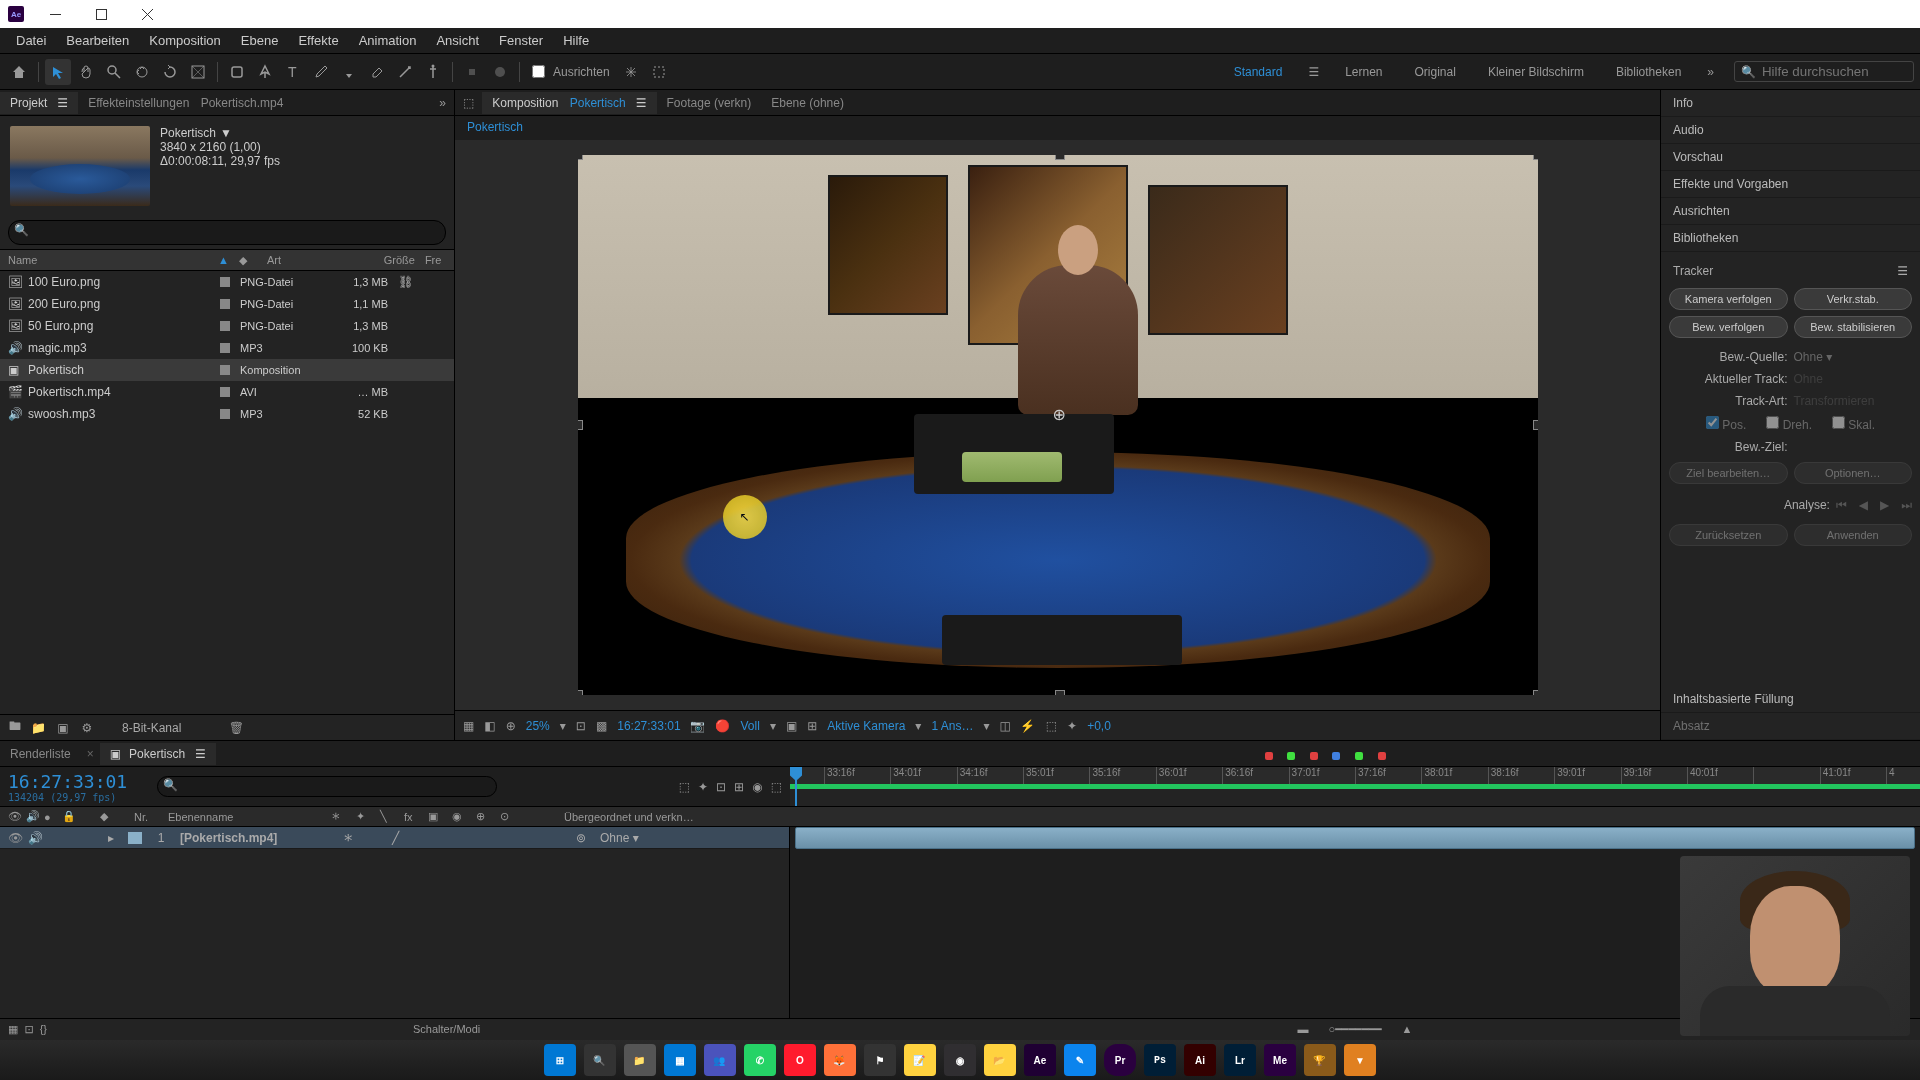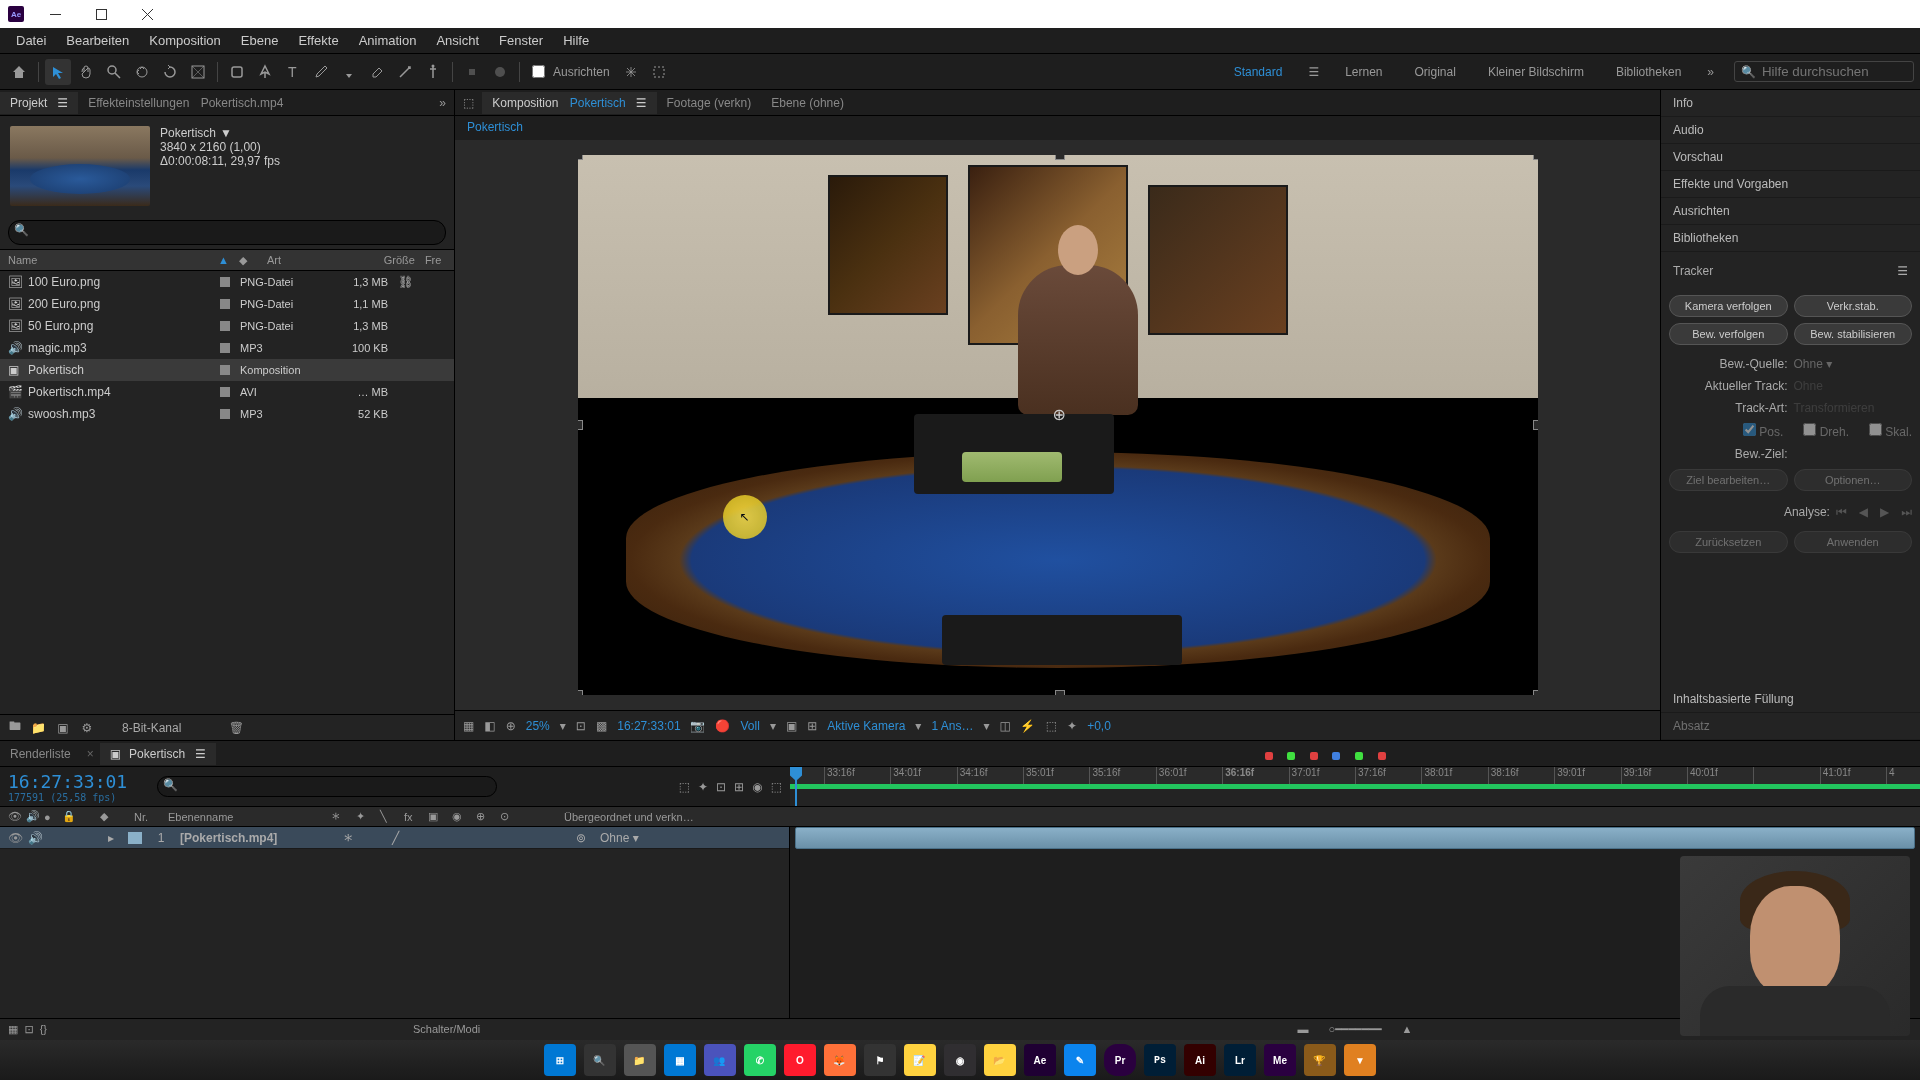--- a/index.html
+++ b/index.html
@@ -78,21 +78,21 @@
 .selection-handle { position: absolute; width: 10px; height: 10px; background: #2a2a2a; border: 1px solid #888; }
 .anchor-icon { position: absolute; top: 250px; left: 475px; color: #ccc; font-size: 16px; }
 .viewer-footer { height: 30px; background: #232323; border-top: 1px solid #000; display: flex; align-items: center; padding: 0 8px; gap: 10px; font-size: 12px; color: #2e8fd6; }
 .viewer-footer .vicon { color: #999; }
 
 
 .right-panels { width: 260px; background: #232323; border-left: 1px solid #000; display: flex; flex-direction: column; }
 .rp-item { padding: 6px 12px; border-bottom: 1px solid #1a1a1a; color: #bbb; font-size: 12px; }
 .rp-tracker { flex: 1; padding: 8px; }
 .rp-tracker-head { display: flex; justify-content: space-between; padding: 4px 4px 10px; }
-.trk-btns { display: flex; gap: 6px; flex-wrap: wrap; margin-top: 7px; }
+.trk-btns { display: flex; gap: 6px; flex-wrap: wrap; }
 .trk-btn { flex: 1; background: #3a3a3a; border: 1px solid #555; border-radius: 12px; padding: 4px 8px; color: #ccc; font-size: 11px; text-align: center; min-width: 100px; }
 .trk-btn.disabled { opacity: 0.45; }
 .trk-row { display: flex; align-items: center; gap: 6px; padding: 4px 0; font-size: 12px; }
 .trk-row .lab { flex: 1; text-align: right; color: #aaa; }
 .trk-row .val { flex: 1; color: #666; }
 .trk-row input[type="checkbox"] { accent-color: #2e8fd6; }
 .trk-controls { display: flex; justify-content: center; gap: 12px; padding: 4px 0; color: #555; }
 
 
 .timeline-panel { height: 300px; background: #1e1e1e; border-top: 1px solid #000; display: flex; flex-direction: column; }
@@ -484,21 +484,21 @@
         <span class="val"><span>Ohne</span> ▾</span>
       </div>
       <div class="trk-row">
         <span class="lab">Aktueller Track:</span>
         <span class="val" style="opacity:.4"><span>Ohne</span></span>
       </div>
       <div class="trk-row">
         <span class="lab">Track-Art:</span>
         <span class="val" style="opacity:.4"><span>Transformieren</span></span>
       </div>
-      <div class="trk-row" style="justify-content:flex-end;gap:20px;opacity:.5">
+      <div class="trk-row" style="justify-content:center;gap:20px;opacity:.5">
         <label><input type="checkbox" checked="" style=""> <span>Pos.</span></label>
         <label><input type="checkbox" style=""> <span>Dreh.</span></label>
         <label><input type="checkbox" style=""> <span>Skal.</span></label>
       </div>
       <div class="trk-row">
         <span class="lab">Bew.-Ziel:</span>
         <span class="val"></span>
       </div>
       <div class="trk-btns" style="margin-top:4px">
         <div class="trk-btn disabled">Ziel bearbeiten…</div>
@@ -530,21 +530,21 @@
     <div class="panel-tab active">
       <span style="margin-right:4px">▣</span>
         <span>Pokertisch</span>
         <span style="margin-left:6px">☰</span>
     </div>
   </div>
   <div class="tl-head">
     <div class="tl-head-left">
       <div>
         <div class="timecode">16:27:33:01</div>
-        <div class="timecode-sub">177591 (25,58 fps)</div>
+        <div class="timecode-sub">134204 (29,97 fps)</div>
       </div>
       <div class="search" style="position:relative">
         <span style="position:absolute;left:6px;top:2px;color:#888">🔍</span>
         <input type="text" style="">
       </div>
       <div class="tl-head-icons">
         <span>⬚</span>
         <span>✦</span>
         <span>⊡</span>
         <span>⊞</span>
@@ -553,21 +553,21 @@
       </div>
     </div>
     <div class="tl-head-right">
       <div class="ruler" id="ruler">
           <div class="tick" style="left: 3%;">33:16f</div>
           <div class="tick" style="left: 8.875%;">34:01f</div>
           <div class="tick" style="left: 14.75%;">34:16f</div>
           <div class="tick" style="left: 20.625%;">35:01f</div>
           <div class="tick" style="left: 26.5%;">35:16f</div>
           <div class="tick" style="left: 32.375%;">36:01f</div>
-          <div class="tick" style="left: 38.25%; font-weight: bold;">36:16f</div>
+          <div class="tick" style="left: 38.25%;">36:16f</div>
           <div class="tick" style="left: 44.125%;">37:01f</div>
           <div class="tick" style="left: 50%;">37:16f</div>
           <div class="tick" style="left: 55.875%;">38:01f</div>
           <div class="tick" style="left: 61.75%;">38:16f</div>
           <div class="tick" style="left: 67.625%;">39:01f</div>
           <div class="tick" style="left: 73.5%;">39:16f</div>
           <div class="tick" style="left: 79.375%;">40:01f</div>
           <div class="tick" style="left: 85.25%;"></div>
           <div class="tick" style="left: 91.125%;">41:01f</div>
           <div class="tick" style="left: 97%;">4</div>

